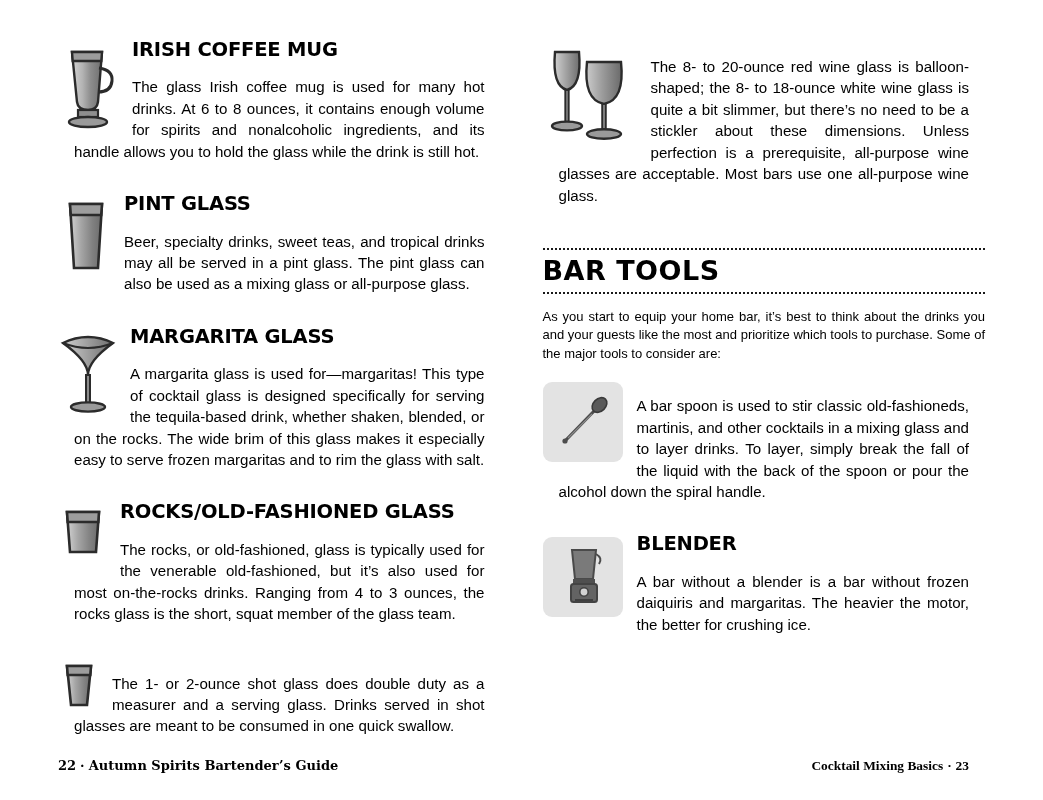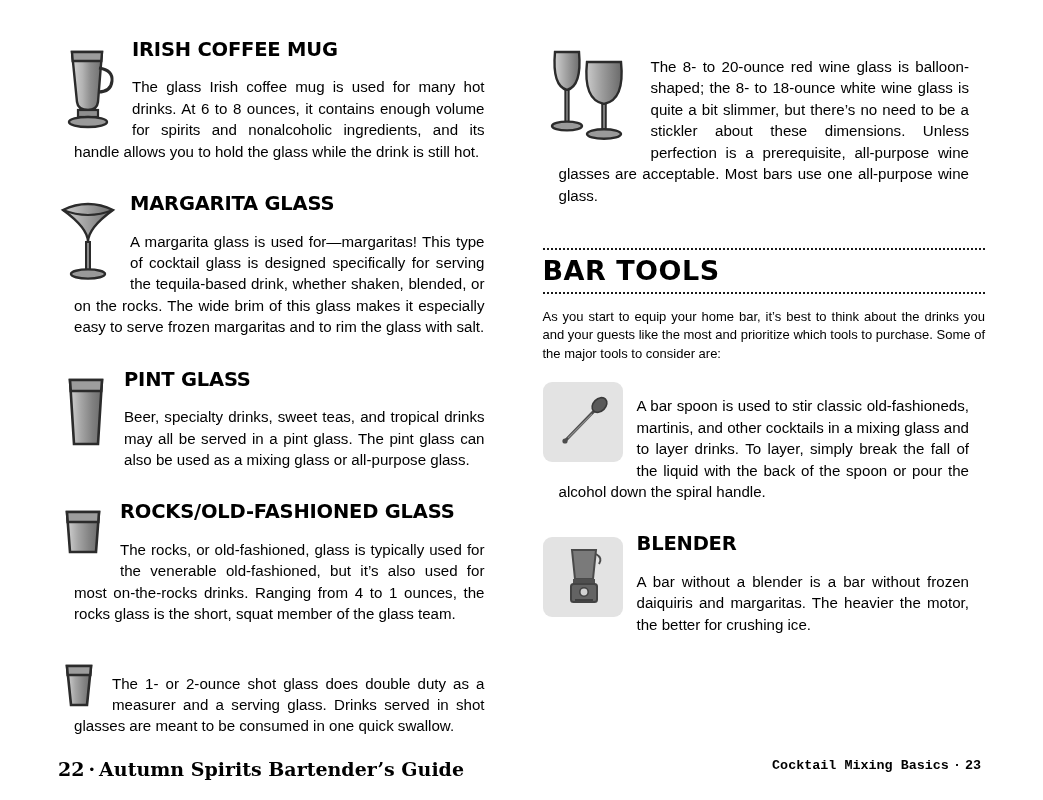--- a/index.html
+++ b/index.html
@@ -104,27 +104,27 @@
     left: 58px;
     right: 58px;
     bottom: 42px;
     font-size: 13.2px;
     font-weight: bold;
   }
   .footer-left {
     position: absolute;
     left: 0;
     font-family: "DejaVu Serif", serif;
-    font-size: 19px;
+    font-size: 13px;
     font-weight: bold;
   }
   .footer-right {
     position: absolute;
-    right: 4px;
-    font-family: Liberation Mono, monospace;
+    right: 16px;
+    font-family: Liberation Serif, serif;
     font-size: 13.4px;
     font-weight: bold;
   }
   .footer .dot { padding: 0 4px; }
 </style>
 </head>
 <body>
 
 <div class="page">
   <div class="spread">
@@ -149,76 +149,76 @@
             <ellipse cx="30" cy="78" rx="19" ry="5" fill="#9a9a9a" stroke="#2b2b2b" stroke-width="2.4"></ellipse>
           </svg>
         </span>
         <h2 class="entry-title">IRISH COFFEE MUG</h2>
         <p class="body-text">The glass Irish coffee mug is used for many hot drinks. At 6 to 8 ounces, it contains enough volume for spirits and nonalcoholic ingredients, and its handle allows you to hold the glass while the drink is still hot.</p>
         <div class="clear"></div>
       </div>
 
       <div class="entry">
         <span class="fig">
-          <svg width="60" height="88" viewBox="0 0 60 88">
-            <defs>
-              <linearGradient id="gmarg" x1="0" y1="0" x2="1" y2="0">
-                <stop offset="0" stop-color="#cfcfcf"></stop>
-                <stop offset="0.4" stop-color="#a8a8a8"></stop>
-                <stop offset="1" stop-color="#6d6d6d"></stop>
-              </linearGradient>
-            </defs>
-            <path d="M5 12 Q30 30 30 44 Q30 30 55 12 Q43 6 30 6 Q17 6 5 12 Z" fill="url(#gmarg)" stroke="#2b2b2b" stroke-width="2.4"></path>
-            <path d="M5 12 Q30 22 55 12" fill="none" stroke="#2b2b2b" stroke-width="2"></path>
-            <rect x="28" y="44" width="4" height="28" fill="#8c8c8c" stroke="#2b2b2b" stroke-width="2"></rect>
-            <ellipse cx="30" cy="76" rx="17" ry="4.6" fill="#9a9a9a" stroke="#2b2b2b" stroke-width="2.4"></ellipse>
-          </svg>
-        </span>
-        <h2 class="entry-title">MARGARITA GLASS</h2>
-        <p class="body-text">A margarita glass is used for—margaritas! This type of cocktail glass is designed specifically for serving the tequila-based drink, whether shaken, blended, or on the rocks. The wide brim of this glass makes it especially easy to serve frozen margaritas and to rim the glass with salt.</p>
-        <div class="clear"></div>
-      </div>
-
-      <div class="entry">
-        <span class="fig">
           <svg width="54" height="80" viewBox="0 0 54 80">
             <defs>
               <linearGradient id="gpint" x1="0" y1="0" x2="1" y2="0">
                 <stop offset="0" stop-color="#d2d2d2"></stop>
                 <stop offset="0.35" stop-color="#a5a5a5"></stop>
                 <stop offset="0.7" stop-color="#818181"></stop>
                 <stop offset="1" stop-color="#6b6b6b"></stop>
               </linearGradient>
             </defs>
             <path d="M12 6 L44 6 L40 70 L16 70 Z" fill="url(#gpint)" stroke="#2b2b2b" stroke-width="2.6"></path>
             <path d="M12 6 L44 6 L43.2 17 L12.8 17 Z" fill="#9d9d9d" stroke="#2b2b2b" stroke-width="2.6"></path>
           </svg>
         </span>
         <h2 class="entry-title">PINT GLASS</h2>
         <p class="body-text">Beer, specialty drinks, sweet teas, and tropical drinks may all be served in a pint glass. The pint glass can also be used as a mixing glass or all-purpose glass.</p>
         <div class="clear"></div>
       </div>
 
       <div class="entry">
         <span class="fig">
+          <svg width="60" height="88" viewBox="0 0 60 88">
+            <defs>
+              <linearGradient id="gmarg" x1="0" y1="0" x2="1" y2="0">
+                <stop offset="0" stop-color="#cfcfcf"></stop>
+                <stop offset="0.4" stop-color="#a8a8a8"></stop>
+                <stop offset="1" stop-color="#6d6d6d"></stop>
+              </linearGradient>
+            </defs>
+            <path d="M5 12 Q30 30 30 44 Q30 30 55 12 Q43 6 30 6 Q17 6 5 12 Z" fill="url(#gmarg)" stroke="#2b2b2b" stroke-width="2.4"></path>
+            <path d="M5 12 Q30 22 55 12" fill="none" stroke="#2b2b2b" stroke-width="2"></path>
+            <rect x="28" y="44" width="4" height="28" fill="#8c8c8c" stroke="#2b2b2b" stroke-width="2"></rect>
+            <ellipse cx="30" cy="76" rx="17" ry="4.6" fill="#9a9a9a" stroke="#2b2b2b" stroke-width="2.4"></ellipse>
+          </svg>
+        </span>
+        <h2 class="entry-title">MARGARITA GLASS</h2>
+        <p class="body-text">A margarita glass is used for—margaritas! This type of cocktail glass is designed specifically for serving the tequila-based drink, whether shaken, blended, or on the rocks. The wide brim of this glass makes it especially easy to serve frozen margaritas and to rim the glass with salt.</p>
+        <div class="clear"></div>
+      </div>
+
+      <div class="entry">
+        <span class="fig">
           <svg width="50" height="52" viewBox="0 0 50 52">
             <defs>
               <linearGradient id="grocks" x1="0" y1="0" x2="1" y2="0">
                 <stop offset="0" stop-color="#d2d2d2"></stop>
                 <stop offset="0.35" stop-color="#a5a5a5"></stop>
                 <stop offset="0.7" stop-color="#838383"></stop>
                 <stop offset="1" stop-color="#6c6c6c"></stop>
               </linearGradient>
             </defs>
             <path d="M9 6 L41 6 L38 46 L12 46 Z" fill="url(#grocks)" stroke="#2b2b2b" stroke-width="2.6"></path>
             <path d="M9 6 L41 6 L40.3 16 L9.7 16 Z" fill="#9d9d9d" stroke="#2b2b2b" stroke-width="2.6"></path>
           </svg>
         </span>
         <h2 class="entry-title">ROCKS/OLD-FASHIONED GLASS</h2>
-        <p class="body-text">The rocks, or old-fashioned, glass is typically used for the venerable old-fashioned, but it’s also used for most on-the-rocks drinks. Ranging from 4 to 1 ounces, the rocks glass is the short, squat member of the glass team.</p>
+        <p class="body-text">The rocks, or old-fashioned, glass is typically used for the venerable old-fashioned, but it’s also used for most on-the-rocks drinks. Ranging from 4 to 3 ounces, the rocks glass is the short, squat member of the glass team.</p>
         <div class="clear"></div>
       </div>
 
       <div class="entry">
         <span class="fig">
           <svg width="42" height="50" viewBox="0 0 42 50">
             <defs>
               <linearGradient id="gshot" x1="0" y1="0" x2="1" y2="0">
                 <stop offset="0" stop-color="#d2d2d2"></stop>
                 <stop offset="0.35" stop-color="#a5a5a5"></stop>

